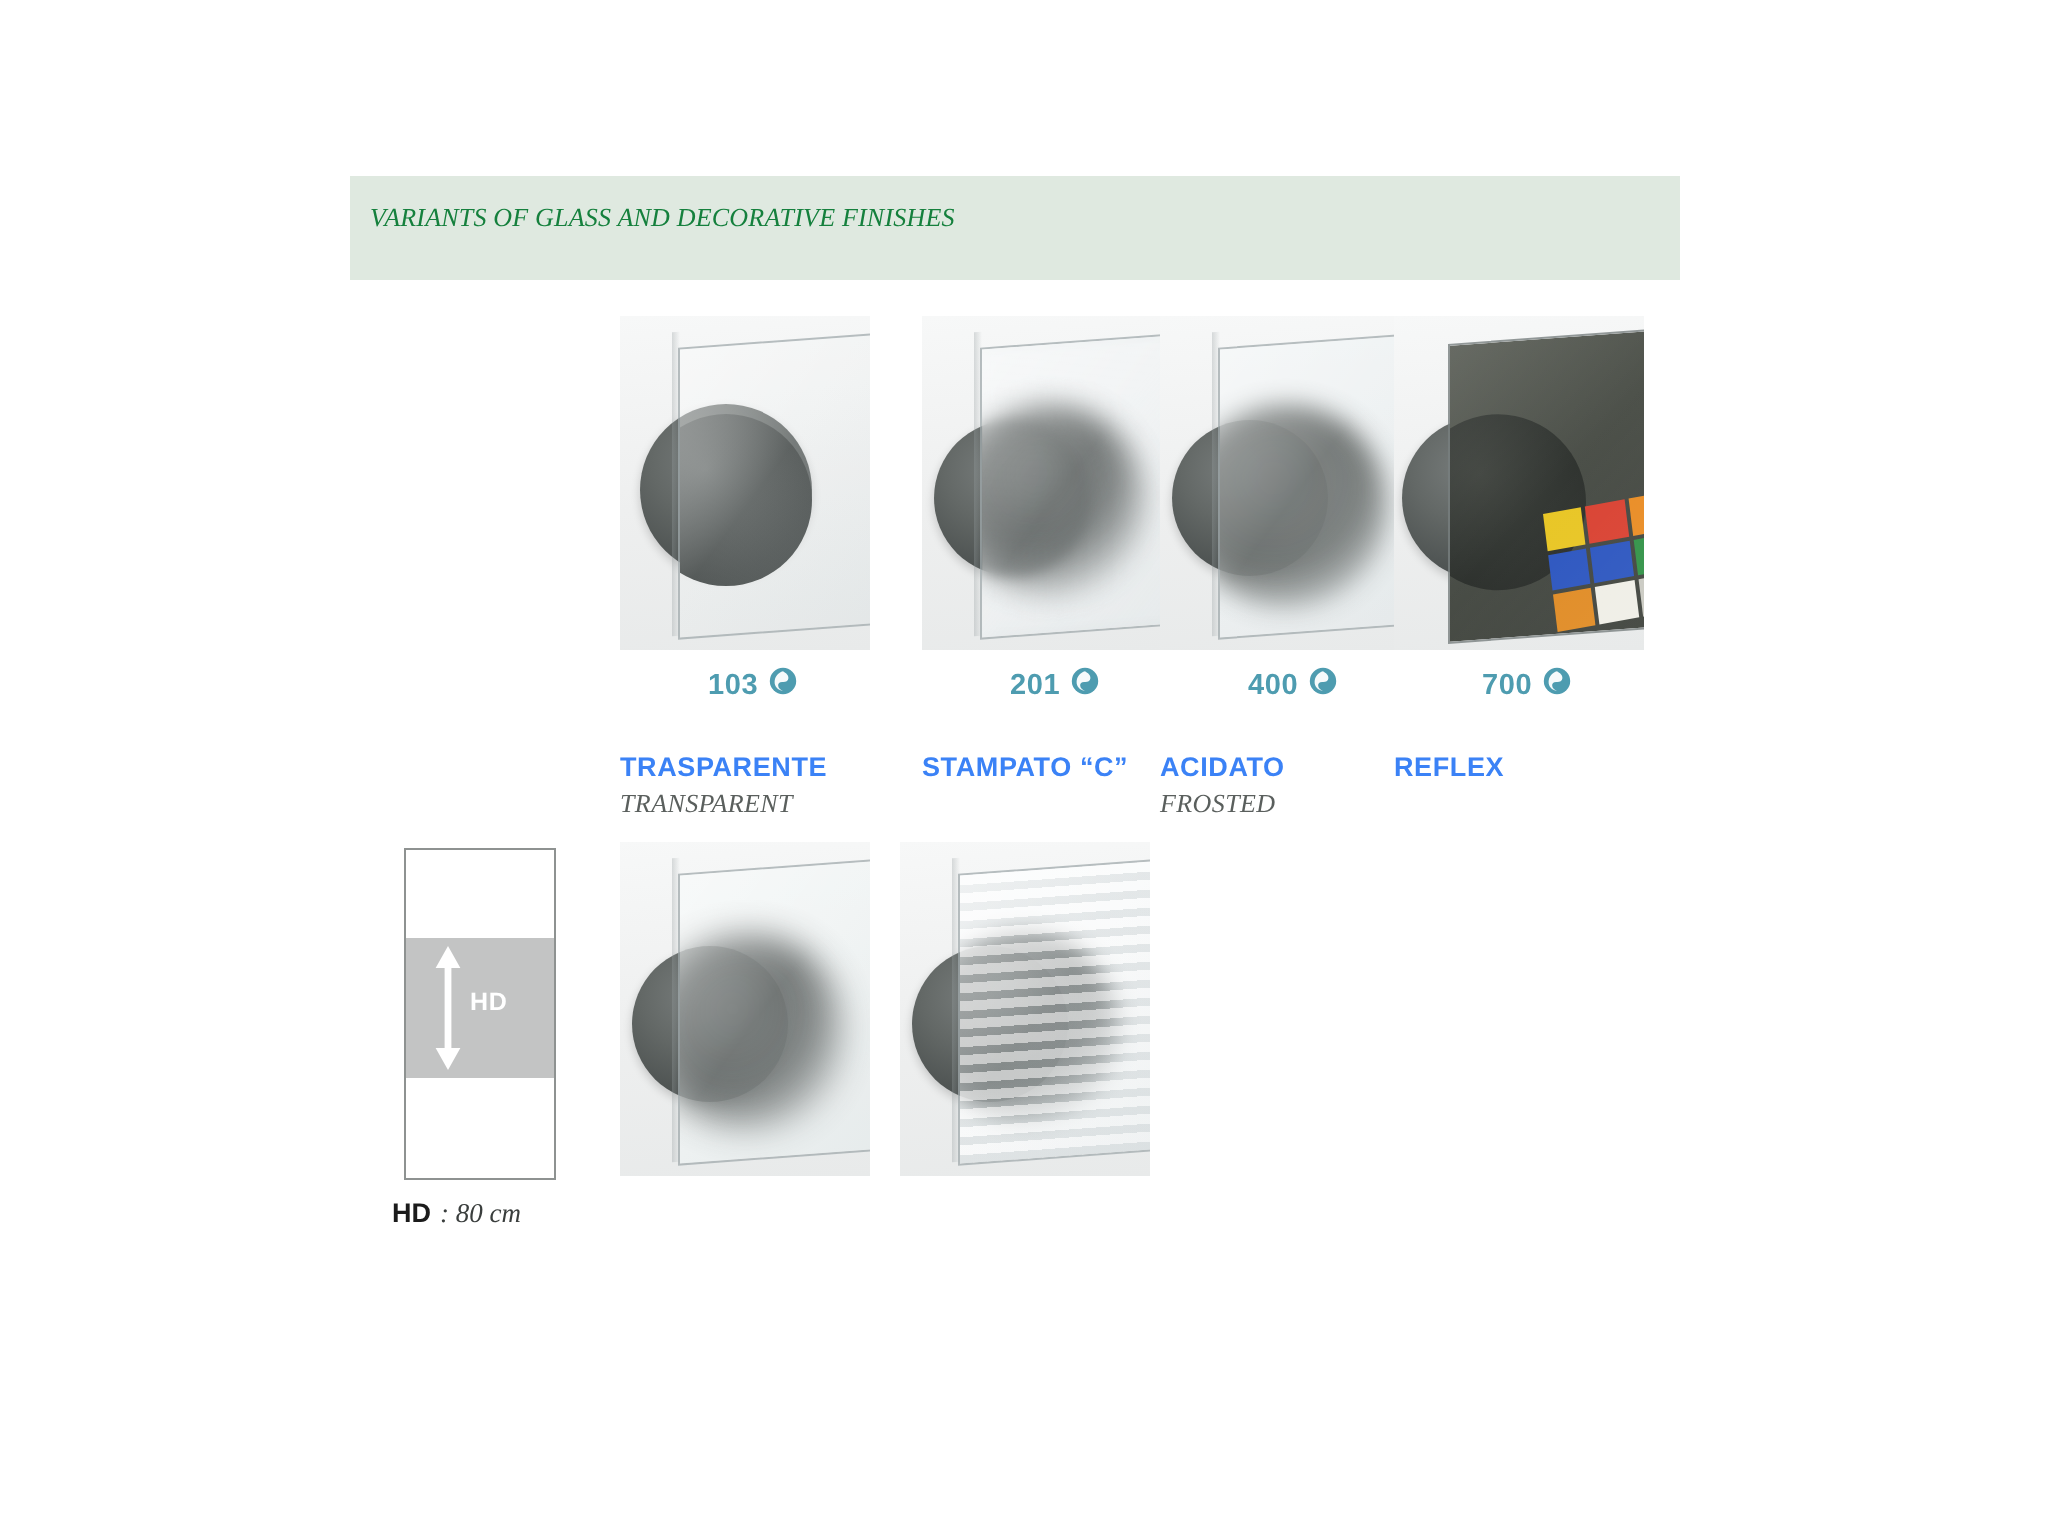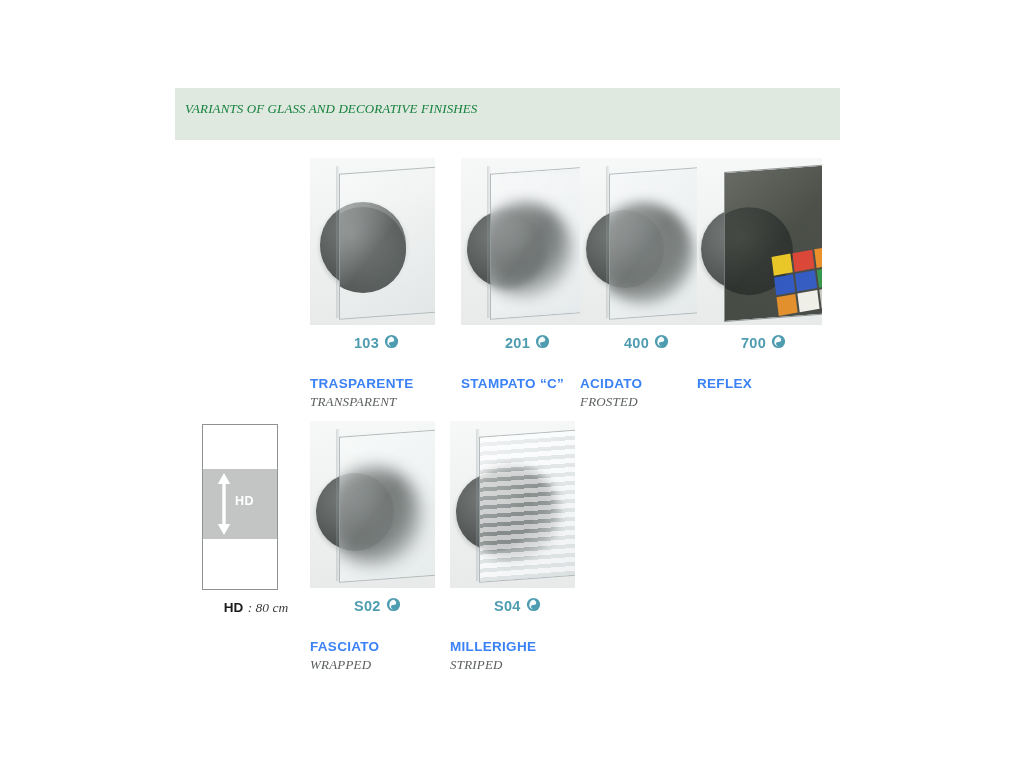--- a/index.html
+++ b/index.html
@@ -327,21 +327,21 @@
     font-weight: bold;
     font-size: 12.5px;
     color: #ffffff;
     letter-spacing: 0.4px;
   }
   #hd-caption {
     position: absolute;
     left: 196px;
     top: 598px;
     width: 120px;
-    text-align: center;
+    text-align: left;
     white-space: nowrap;
     line-height: 18px;
   }
   #hd-caption .hd-bold {
     font-family: "Liberation Sans", sans-serif;
     font-weight: bold;
     font-size: 13.5px;
     color: #1b1b1b;
   }
   #hd-caption .hd-val {
@@ -496,55 +496,29 @@
     <div class="photo">
       <div class="scene-bg"></div>
       <div class="sphere small"></div>
       <div class="edge-shadow"></div>
       <div class="pane pane-fasciato">
         <div class="pane-inner">
           <div class="blurblob"></div>
         </div>
       </div>
     </div>
-    <div class="caption">
-      <div class="code-line">
-        <span class="code">S02</span>
-        <span class="circ-icon">
-          <svg width="15" height="15" viewBox="0 0 15 15" aria-hidden="true">
-            <circle cx="7.5" cy="7.5" r="6.6" fill="#4e9cb0"></circle>
-            <path d="M7.5 2.6 C9 3.5 10.3 4.4 10.2 6.1 C10.1 7.6 8.7 8.1 7.3 8.0 C5.9 7.9 4.9 8.6 5.1 9.9 C5.2 11.1 6.2 11.9 7.5 12.4 C4.9 12.1 3.2 10.3 3.3 7.9 C3.4 5.2 5.2 3.2 7.5 2.6 Z" fill="#ffffff" opacity="0.95"></path>
-          </svg>
-        </span>
-      </div>
-      <div class="name">FASCIATO</div>
-      <div class="name-en">WRAPPED</div>
-    </div>
   </div>
 
   <div class="swatch" style="left:140px">
     <div class="photo">
       <div class="scene-bg"></div>
       <div class="sphere small"></div>
       <div class="edge-shadow"></div>
       <div class="pane pane-millerighe">
         <div class="pane-inner">
           <div class="blurblob"></div>
           <div class="stripes"></div>
         </div>
       </div>
     </div>
-    <div class="caption">
-      <div class="code-line">
-        <span class="code">S04</span>
-        <span class="circ-icon">
-          <svg width="15" height="15" viewBox="0 0 15 15" aria-hidden="true">
-            <circle cx="7.5" cy="7.5" r="6.6" fill="#4e9cb0"></circle>
-            <path d="M7.5 2.6 C9 3.5 10.3 4.4 10.2 6.1 C10.1 7.6 8.7 8.1 7.3 8.0 C5.9 7.9 4.9 8.6 5.1 9.9 C5.2 11.1 6.2 11.9 7.5 12.4 C4.9 12.1 3.2 10.3 3.3 7.9 C3.4 5.2 5.2 3.2 7.5 2.6 Z" fill="#ffffff" opacity="0.95"></path>
-          </svg>
-        </span>
-      </div>
-      <div class="name">MILLERIGHE</div>
-      <div class="name-en">STRIPED</div>
-    </div>
   </div>
 
 </div>
 
 </body></html>

